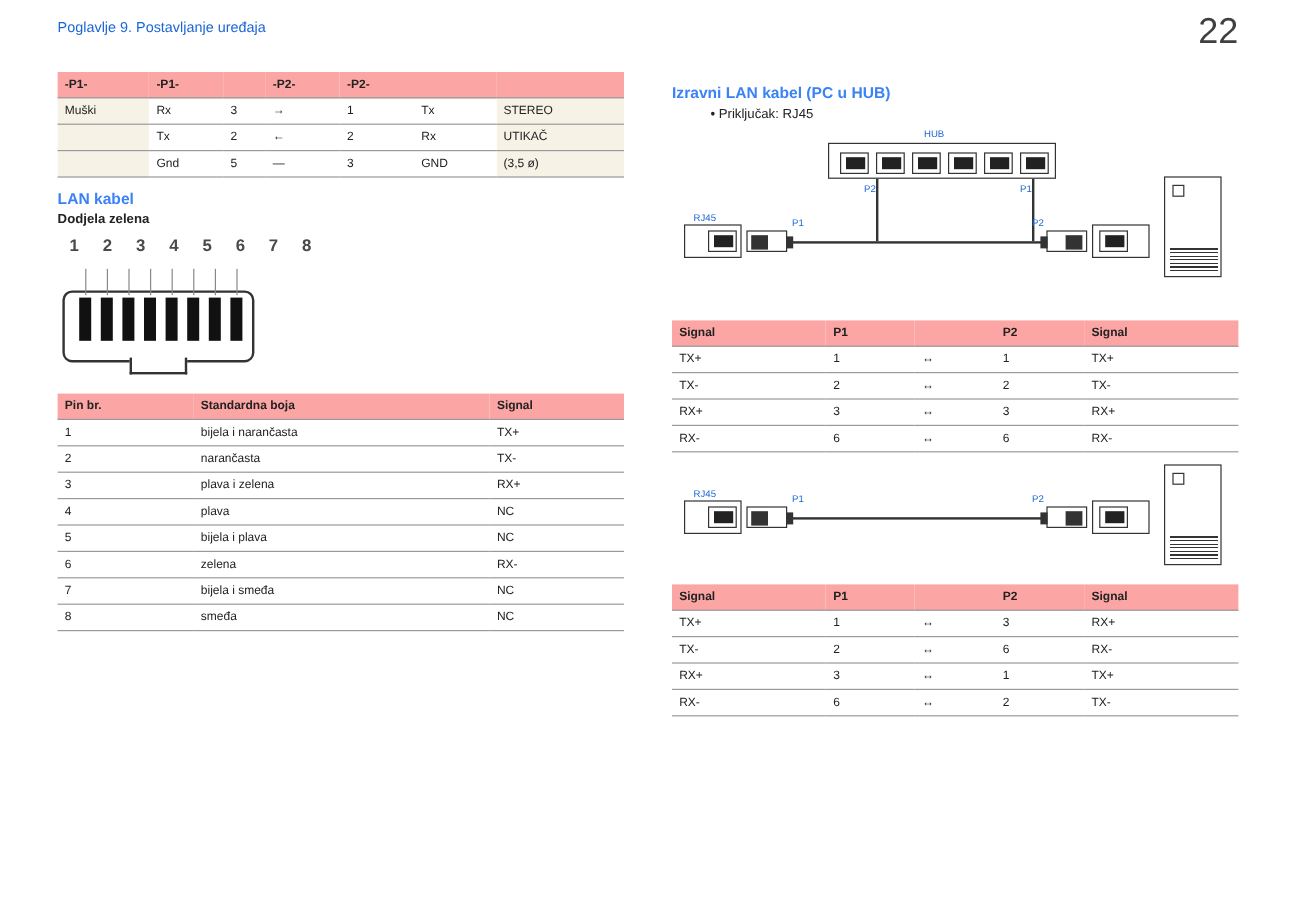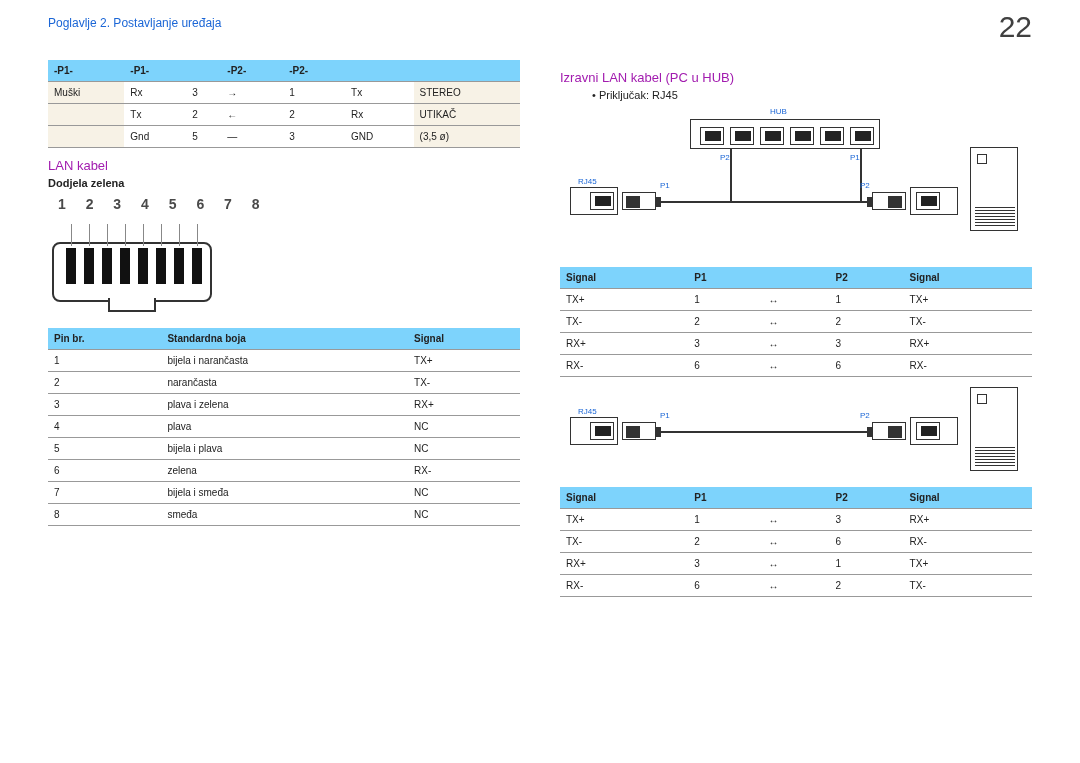--- a/index.html
+++ b/index.html
@@ -3,27 +3,27 @@
 <meta charset="utf-8">
 <style>
   * { box-sizing: border-box; margin: 0; padding: 0; }
   body { font-family: Arial, sans-serif; font-size: 11px; color: #222; width: 1080px; height: 763px; background:#fff; position:relative; }
   .page { padding: 16px 48px 30px 48px; }
   .header-row { display:flex; justify-content:space-between; align-items:flex-start; margin-bottom:16px;}
   .chapter { color:#1b66d6; font-size:12px; }
   .pagenum { color:#404040; font-size:30px; font-weight:300; margin-top:-6px;}
   .cols { display:flex; gap:40px; }
   .col { flex:1; }
-  h3.blue { color:#a21caf; font-size:13px; font-weight:400; margin:10px 0 4px 0;}
+  h3.blue { color:#3b82f6; font-size:13px; font-weight:700; margin:10px 0 4px 0;}
   .sub { font-size:11px; font-weight:600; margin-bottom:4px;}
   .bullet { font-size:11px; margin-bottom:6px;margin-left:32px;}
   .bullet::before{content:"• "; }
   table { border-collapse: collapse; width:100%; font-size:10px; margin-bottom:10px;}
   th, td { text-align:left; padding:5px 6px; border-bottom:1px solid #999; }
-  th { background:#7dd3fc; font-weight:600; }
+  th { background:#fca5a5; font-weight:600; }
   td.lbl { background:#f7f2e6; font-weight:500;}
   .pins { font-size:14px; letter-spacing:8px; font-weight:600; color:#4a4a4a; margin:7px 0 2px 10px;}
   .rj45 { position:relative; width:170px; height:100px; margin-bottom:14px; }
   .rj45 .body{ position:absolute; left:4px; top:28px; width:160px; height:60px; border:2px solid #333; border-radius:8px; background:#fff;}
   .rj45 .tab{ position:absolute; left:60px; top:84px; width:48px; height:14px; border:2px solid #333; border-top:none; background:#fff;}
   .rj45 .pin{ position:absolute; top:34px; width:10px; height:36px; background:#111;}
   .rj45 .lead{ position:absolute; top:10px; width:1px; height:22px; background:#888;}
   .diagram { position:relative; width:100%; height:150px; margin:4px 0 10px 0;}
   .diagram2 { height:90px;}
   .box{ position:absolute; border:1.5px solid #333; background:#fff;}
@@ -37,21 +37,21 @@
   .vline{ position:absolute; width:2px; background:#333;}
   .tower{ position:absolute; width:48px; height:84px; border:1.5px solid #333; background:#fff;}
   .tower .vent{position:absolute; left:4px; bottom:4px; width:40px; height:20px; background:repeating-linear-gradient(0deg,#333 0 1px, transparent 1px 3px);}
   .tower .btn{position:absolute; left:6px; top:6px; width:10px; height:10px; border:1px solid #333;}
 </style>
 </head>
 <body>
 
 <div class="page">
   <div class="header-row">
-    <div class="chapter">Poglavlje 2. Postavljanje uređaja</div>
+    <div class="chapter">Poglavlje 9. Postavljanje uređaja</div>
     <div class="pagenum">22</div>
   </div>
 
   <div class="cols">
 
     <div class="col">
       <table>
         <thead>
             <tr>
           <th>-P1-</th>

